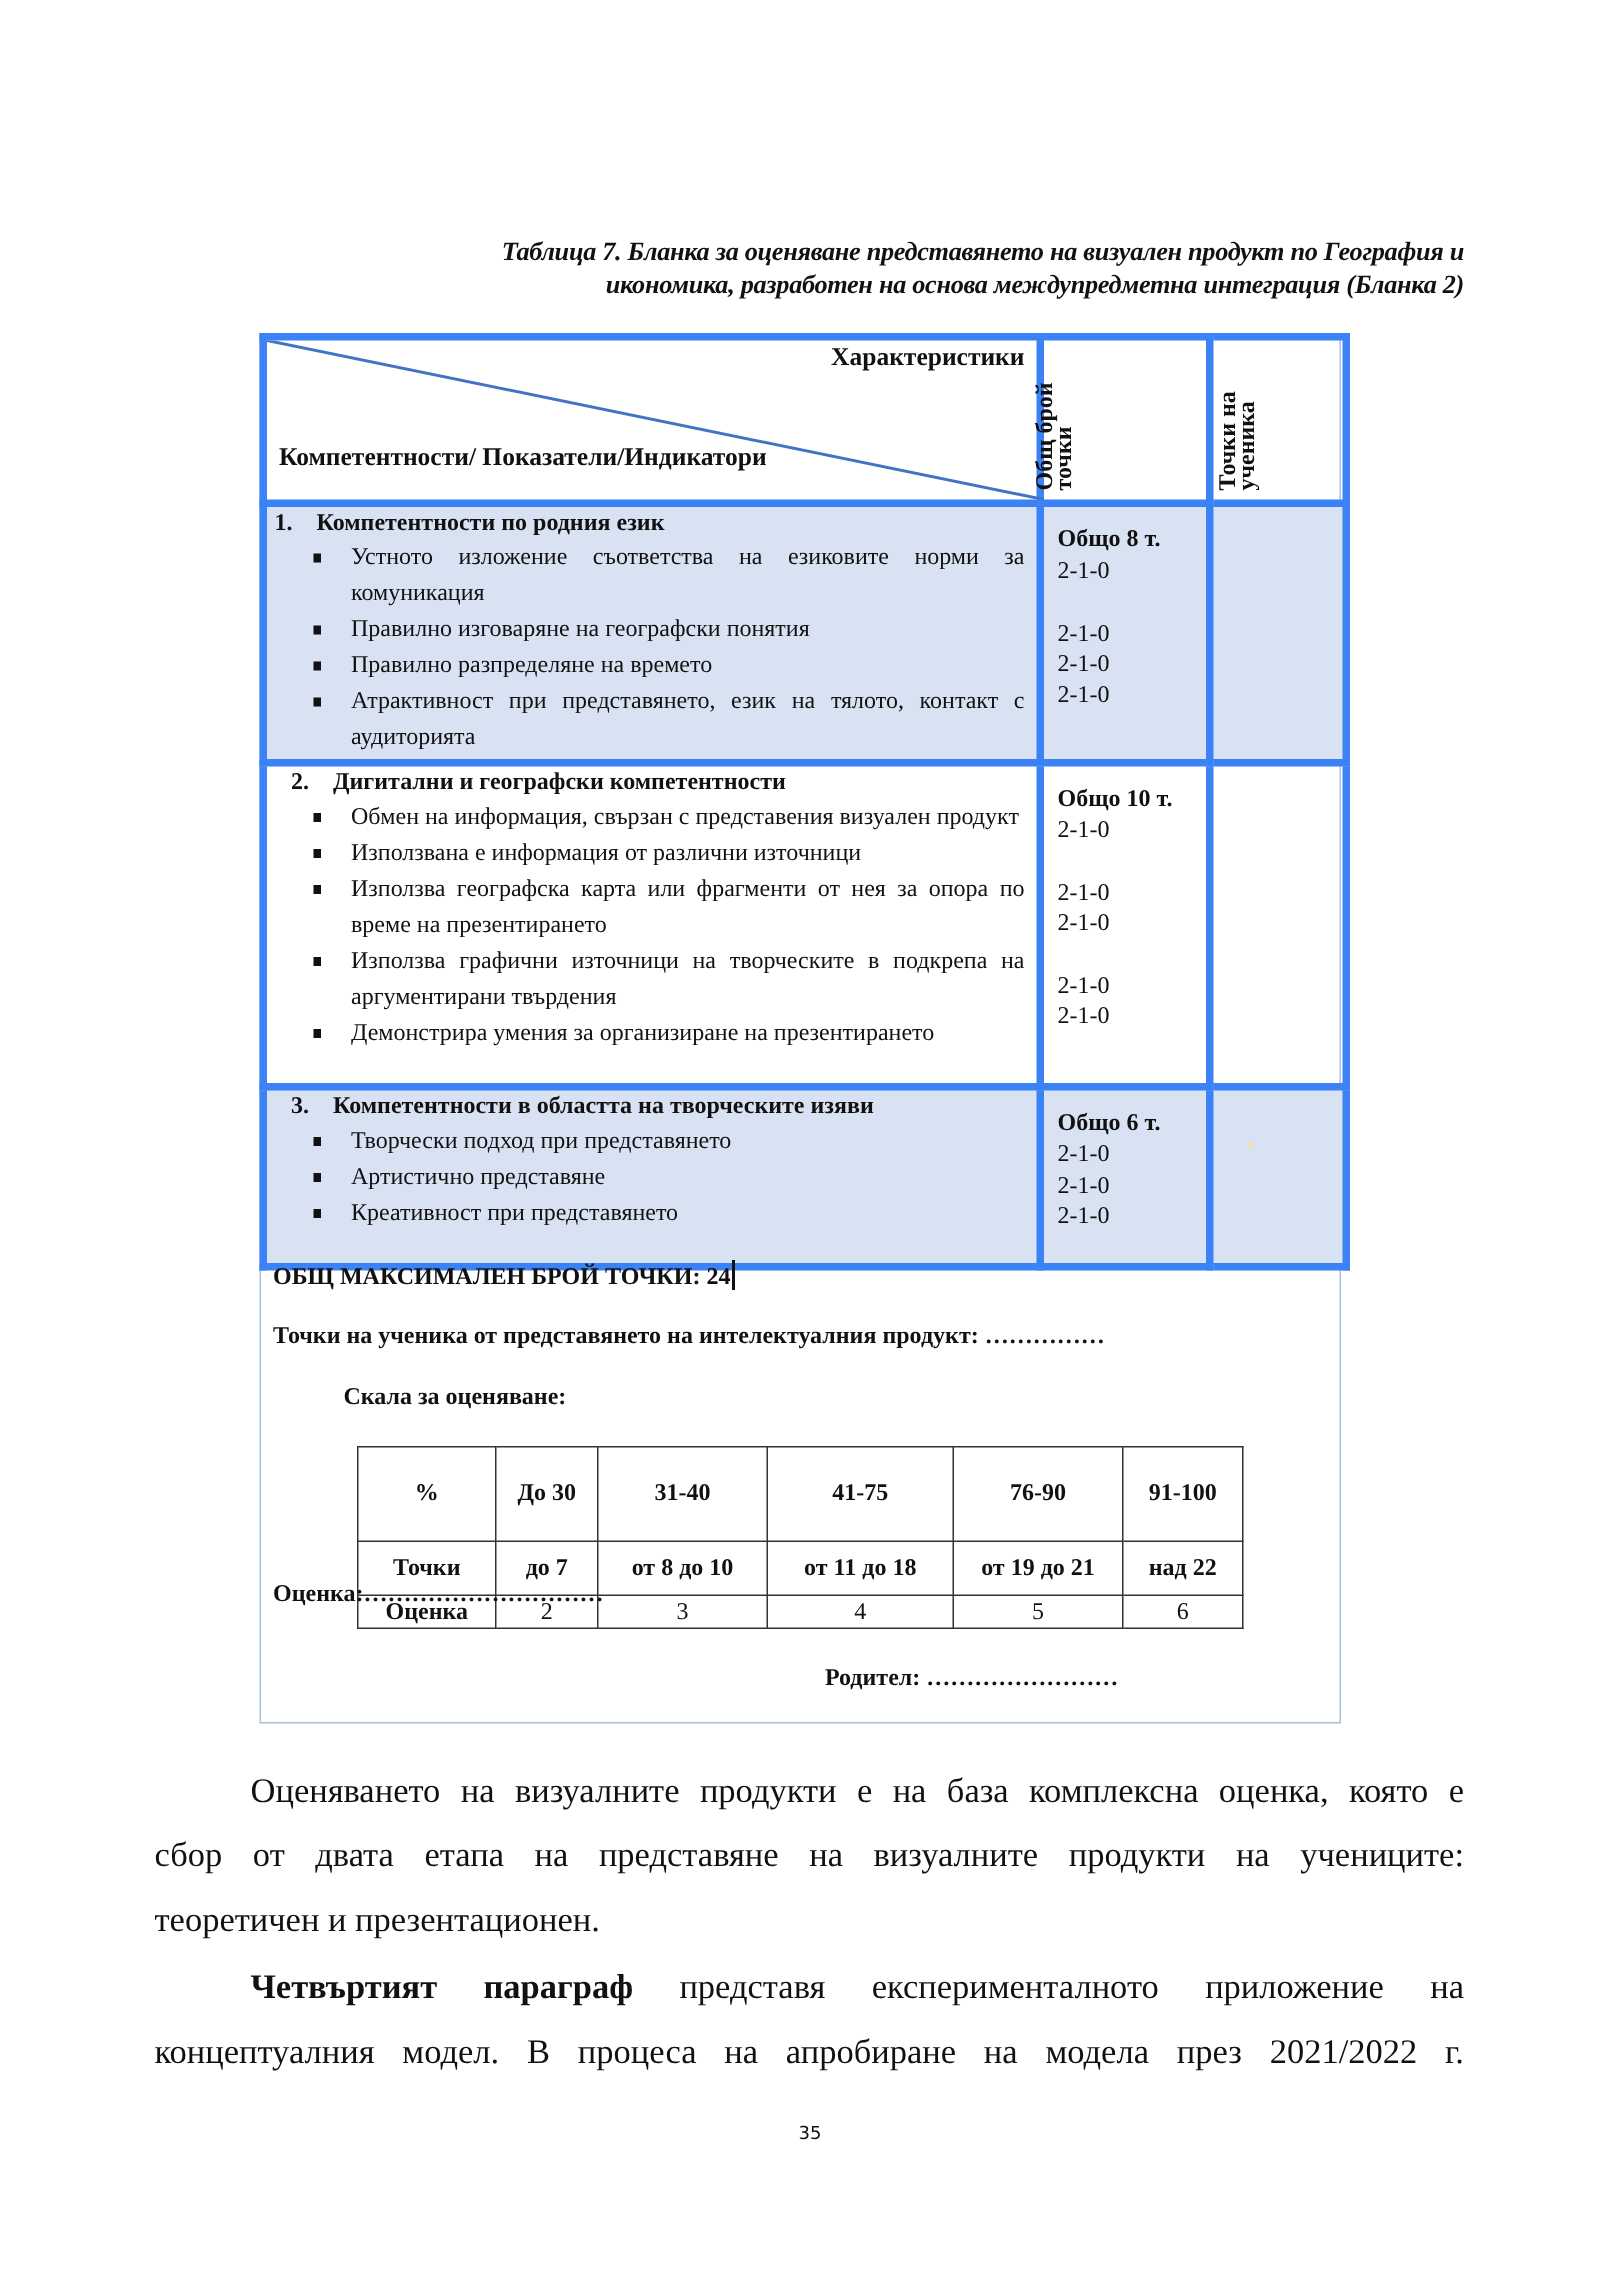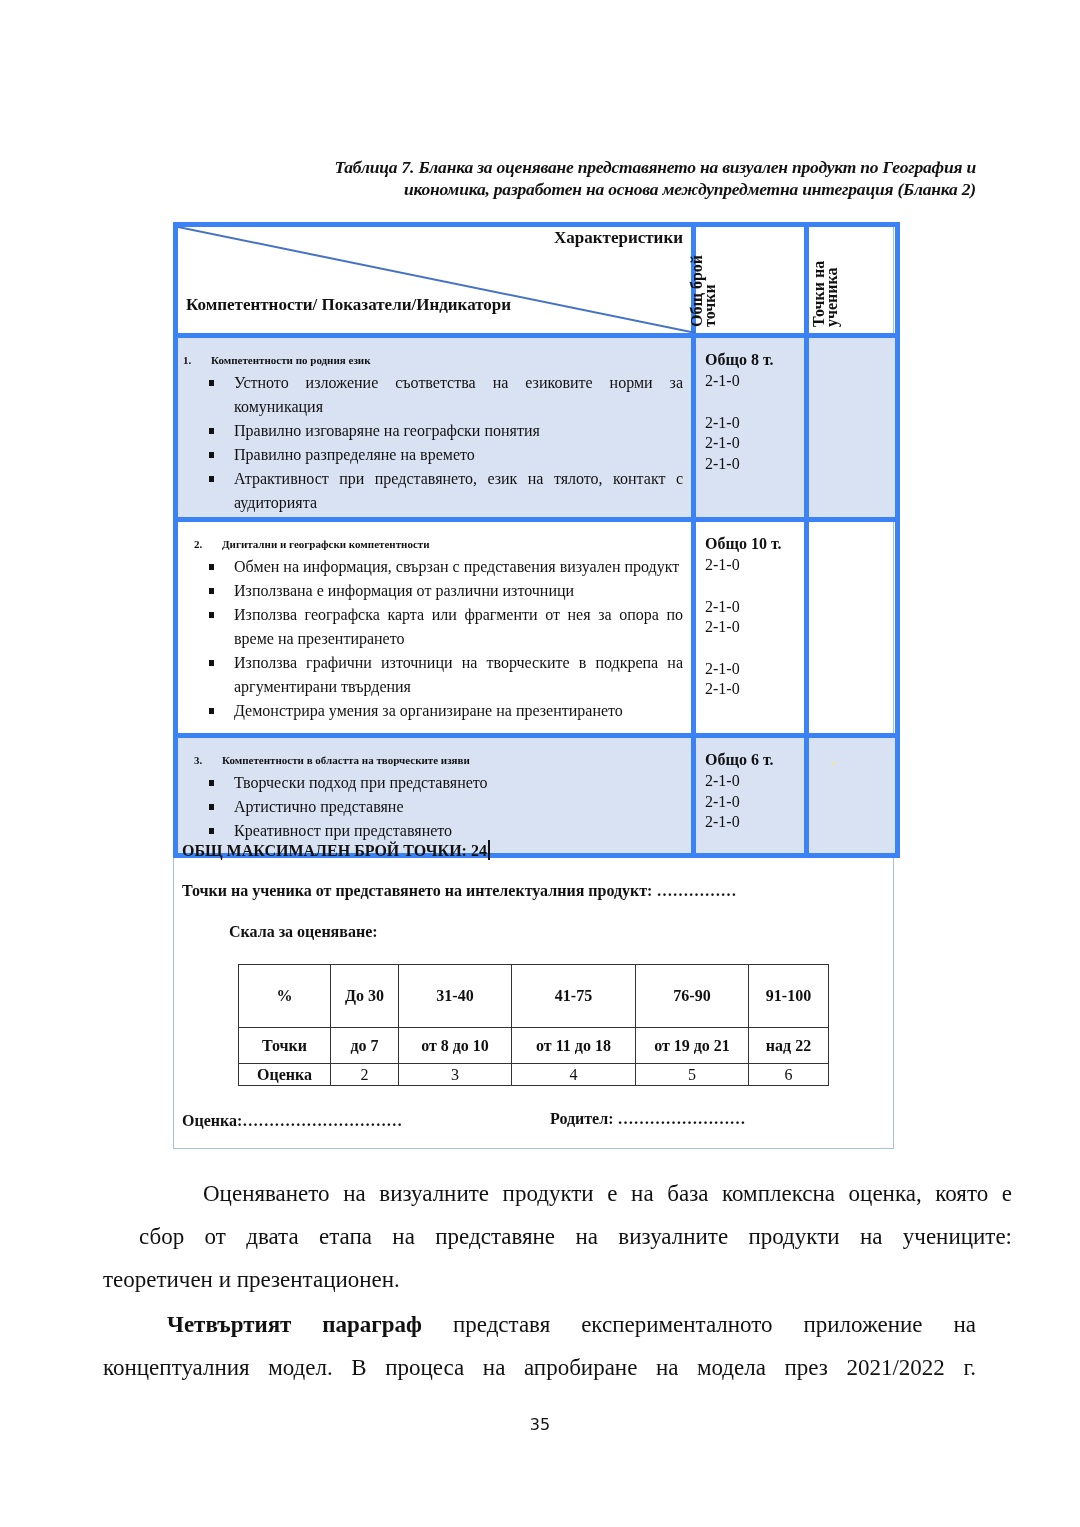--- a/index.html
+++ b/index.html
@@ -10,39 +10,39 @@
   table.main td { border: 5px solid #3b82f6; vertical-align: top; padding: 0; }
   table.main col.c1 { width: 518px; }
   table.main col.c2 { width: 113px; }
   table.main col.c3 { width: 91px; }
   .hdr-row td { height: 106px; position: relative; border-bottom: 2px solid #8ea9d0; }
   .diag { position: absolute; left: 0; top: 0; width: 518px; height: 106px; }
   .hdr-char { position: absolute; right: 8px; top: 1px; font-weight: bold; font-size: 17px; }
   .hdr-comp { position: absolute; left: 8px; top: 68px; font-weight: bold; font-size: 17px; }
   .vert { position: absolute; left: 50%; bottom: 6px; transform-origin: left bottom; transform: rotate(-90deg); white-space: nowrap; font-weight: bold; font-size: 16px; line-height: 13px; }
   .shaded { background: #d9e2f3; }
-  .sec-title { font-weight: bold; font-size: 11px; line-height: 22px; padding-top: 11px; }
+  .sec-title { font-weight: bold; font-size: 16px; line-height: 22px; padding-top: 0; }
   .sec-title .num { display: inline-block; width: 28px; }
   ul.items { list-style: none; margin: 0; padding: 0 8px 2px 28px; }
   ul.items li { position: relative; padding-left: 28px; line-height: 24px; text-align: justify; font-size: 16px; }
   ul.items li::before { content: ""; position: absolute; left: 3px; top: 9px; width: 5px; height: 6px; background: #111; }
   .pts { padding-left: 9px !important; font-size: 16px; line-height: 20.5px; }
   .pts .total { font-weight: bold; line-height: 22px; padding-top: 11px; }
   .footer { position: absolute; left: 182px; width: 700px; font-weight: bold; font-size: 16px; font-family: Liberation Serif, serif; }
   .cursor { display: inline-block; width: 2px; height: 20px; background: #111; vertical-align: -4px; margin-left: 1px; }
   table.scale { position: absolute; left: 238px; top: 964px; width: 590px; border-collapse: collapse; table-layout: fixed; font-size: 16px; }
   table.scale td { border: 1px solid #333; text-align: center; padding: 0; }
   table.scale tr.r1 td { height: 62px; font-weight: bold; }
   table.scale tr.r2 td { height: 35px; font-weight: bold; }
   table.scale tr.r3 td { height: 21px; }
   table.scale tr.r3 td.lbl { font-weight: bold; }
   .body-text { position: absolute; left: 103px; width: 873px; font-size: 23px; line-height: 43px; text-align: justify; text-align-last: justify; }
   .body-text.last { text-align-last: left; }
   .indent { padding-left: 64px; }
-  .pageno { position: absolute; left: 0; width: 1080px; top: 1415px; text-align: center; font-family: "DejaVu Sans", sans-serif; font-size: 16px; }
+  .pageno { position: absolute; left: 0; width: 1080px; top: 1415px; text-align: center; font-family: "DejaVu Sans", sans-serif; font-size: 12px; }
   .dot { position: absolute; left: 832px; top: 762px; width: 3px; height: 3px; background: #f6e38a; border-radius: 50%; }
 </style>
 </head>
 <body>
 
 <div class="caption">
   <div>Таблица 7. Бланка за оценяване представянето на визуален продукт по География и</div>
   <div>икономика, разработен на основа междупредметна интеграция (Бланка 2)</div>
 </div>
 
@@ -180,24 +180,24 @@
     <td class="lbl">Оценка</td>
     <td>2</td>
     <td>3</td>
     <td>4</td>
     <td>5</td>
     <td>6</td>
   </tr>
 </tbody>
   </table>
 
-<div class="footer" style="top:1112px;">Оценка:…………………………</div>
+<div class="footer" style="top:1054px;">Оценка:…………………………</div>
 <div class="footer" style="top:1110px; left:550px; width:300px;">Родител: ……………………</div>
 
-<div class="body-text" style="top:1172px;margin-left:36px;">
+<div class="body-text" style="top:1172px;">
   <div class="indent">Оценяването на визуалните продукти е на база комплексна оценка, която е</div>
   <div>сбор от двата етапа на представяне на визуалните продукти на учениците:</div>
 </div>
 <div class="body-text last" style="top:1258px;">теоретичен и презентационен.</div>
 
 <div class="body-text" style="top:1303px;">
   <div class="indent"><b>Четвъртият параграф</b><span> представя експерименталното приложение на</span></div>
   <div>концептуалния модел. В процеса на апробиране на модела през 2021/2022 г.</div>
 </div>
 

